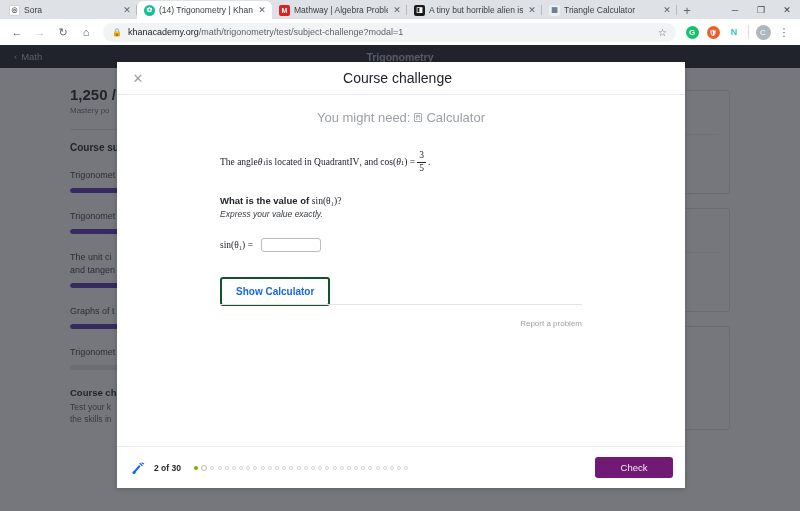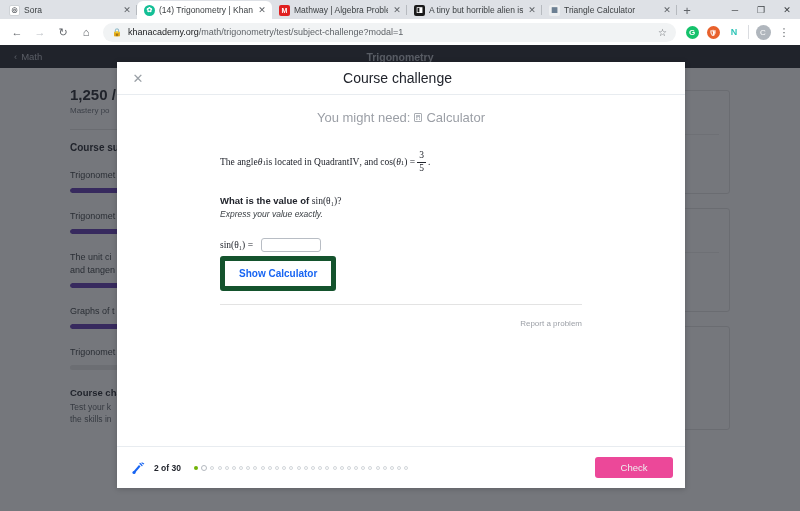--- a/index.html
+++ b/index.html
@@ -336,23 +336,23 @@
     width: 60px; height: 14px;
     border: 1px solid #b8bdc4;
     border-radius: 3px;
     background: #fff;
     font-size: 9px;
     padding: 0 4px;
     outline: none;
     font-family: "Liberation Serif", serif;
   }
   .calc-btn {
-    margin-top: 4px;
+    margin-top: 25px;
     display: inline-block;
-    border: 5px solid #14532d;
+    border: 2px solid #14532d;
     border-radius: 3px;
     background: #fff;
     color: #1865f2;
     font-size: 10px;
     font-weight: 700;
     padding: 7px 14px;
     font-family: "Liberation Sans", sans-serif;
   }
 
   .sep-line {
@@ -400,21 +400,21 @@
   .dot { width: 4px; height: 4px; border-radius: 50%; flex: 0 0 4px; }
   .dot.done { background: #71b307; }
   .dot.current {
     width: 6px; height: 6px; flex: 0 0 6px;
     border: 1px solid #b4b9bf; background: #fff;
   }
   .dot.todo { border: 1px solid #d2d6da; background: #fff; }
   .check-btn {
     margin-left: auto;
     width: 78px; height: 21px;
-    background: #ec4899;
+    background: #701a75;
     color: #eeeff0;
     border: none;
     border-radius: 3px;
     font-size: 9.5px;
     font-family: "Liberation Sans", sans-serif;
     flex: 0 0 78px;
   }
 </style>
 </head>
 <body>

